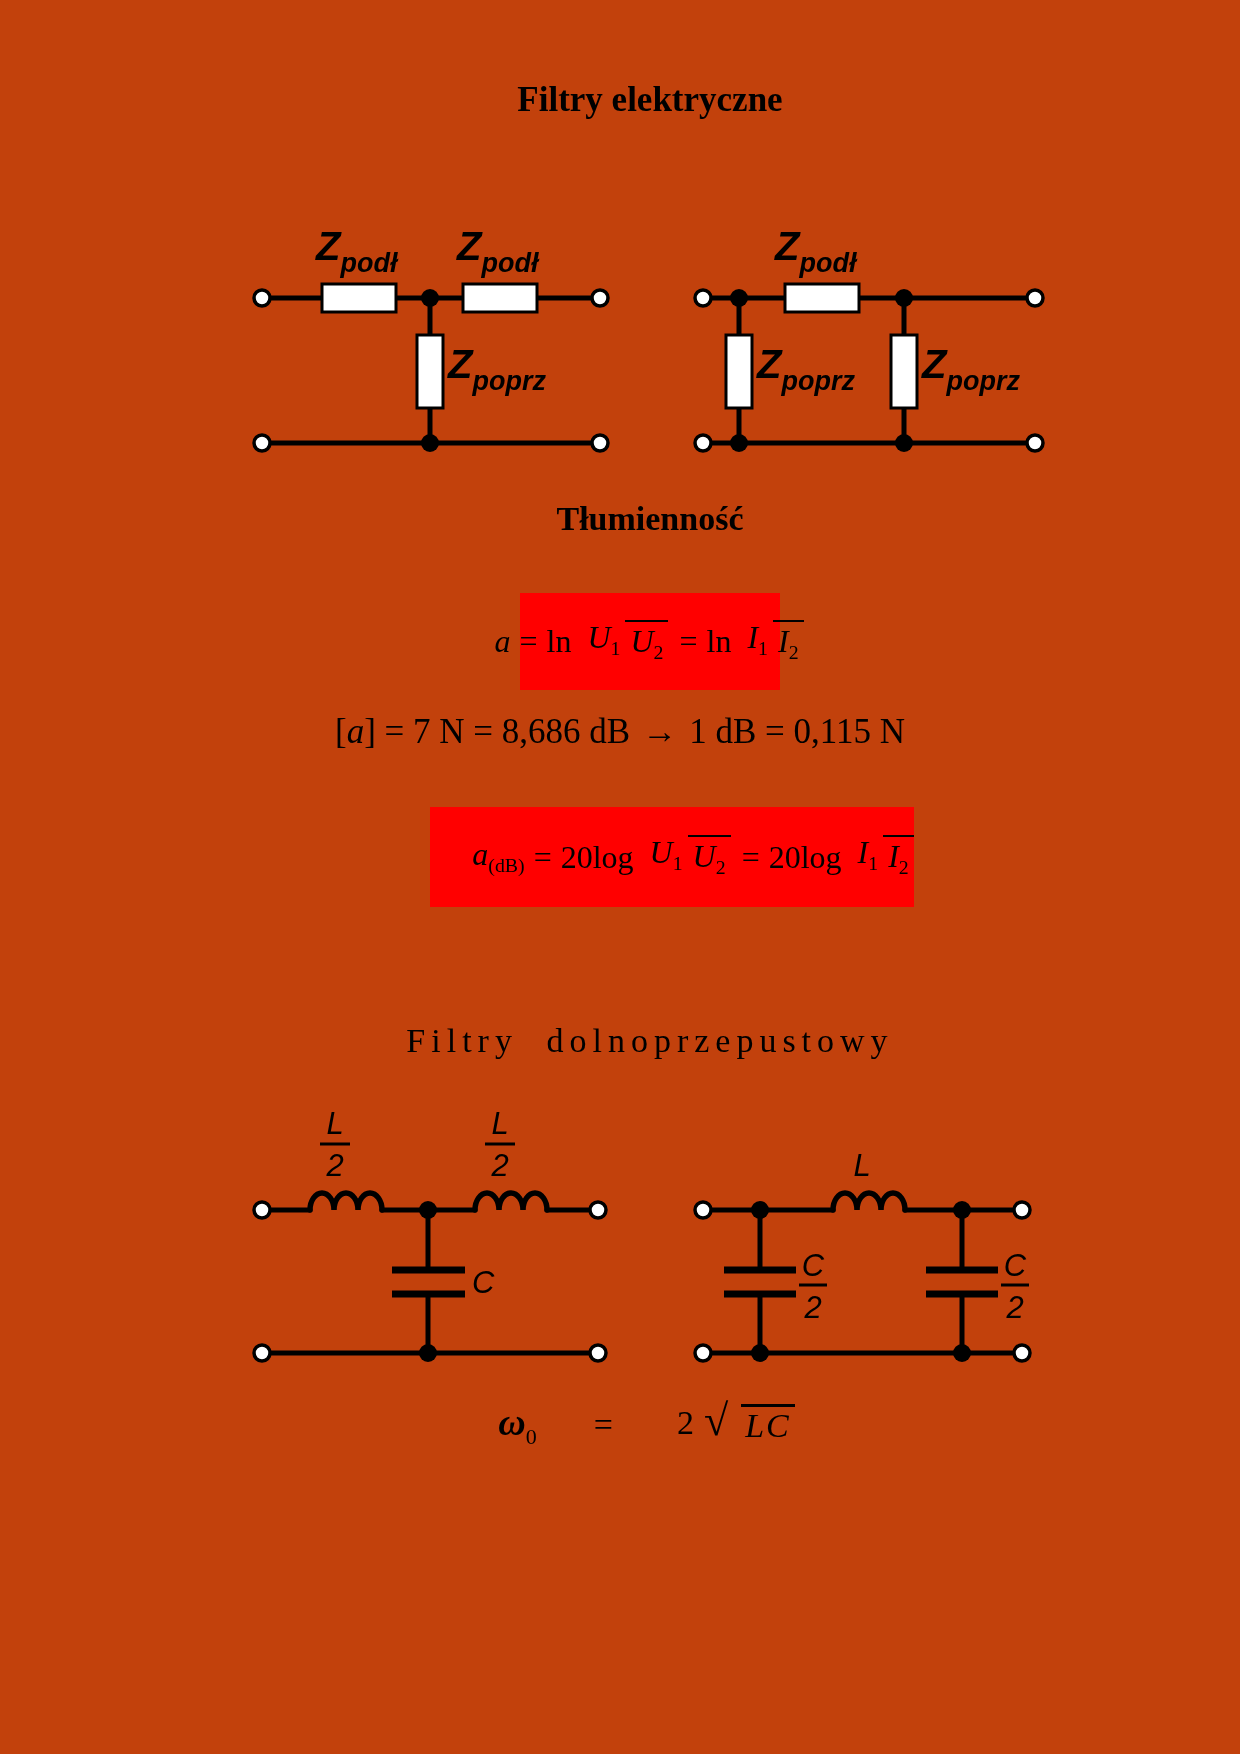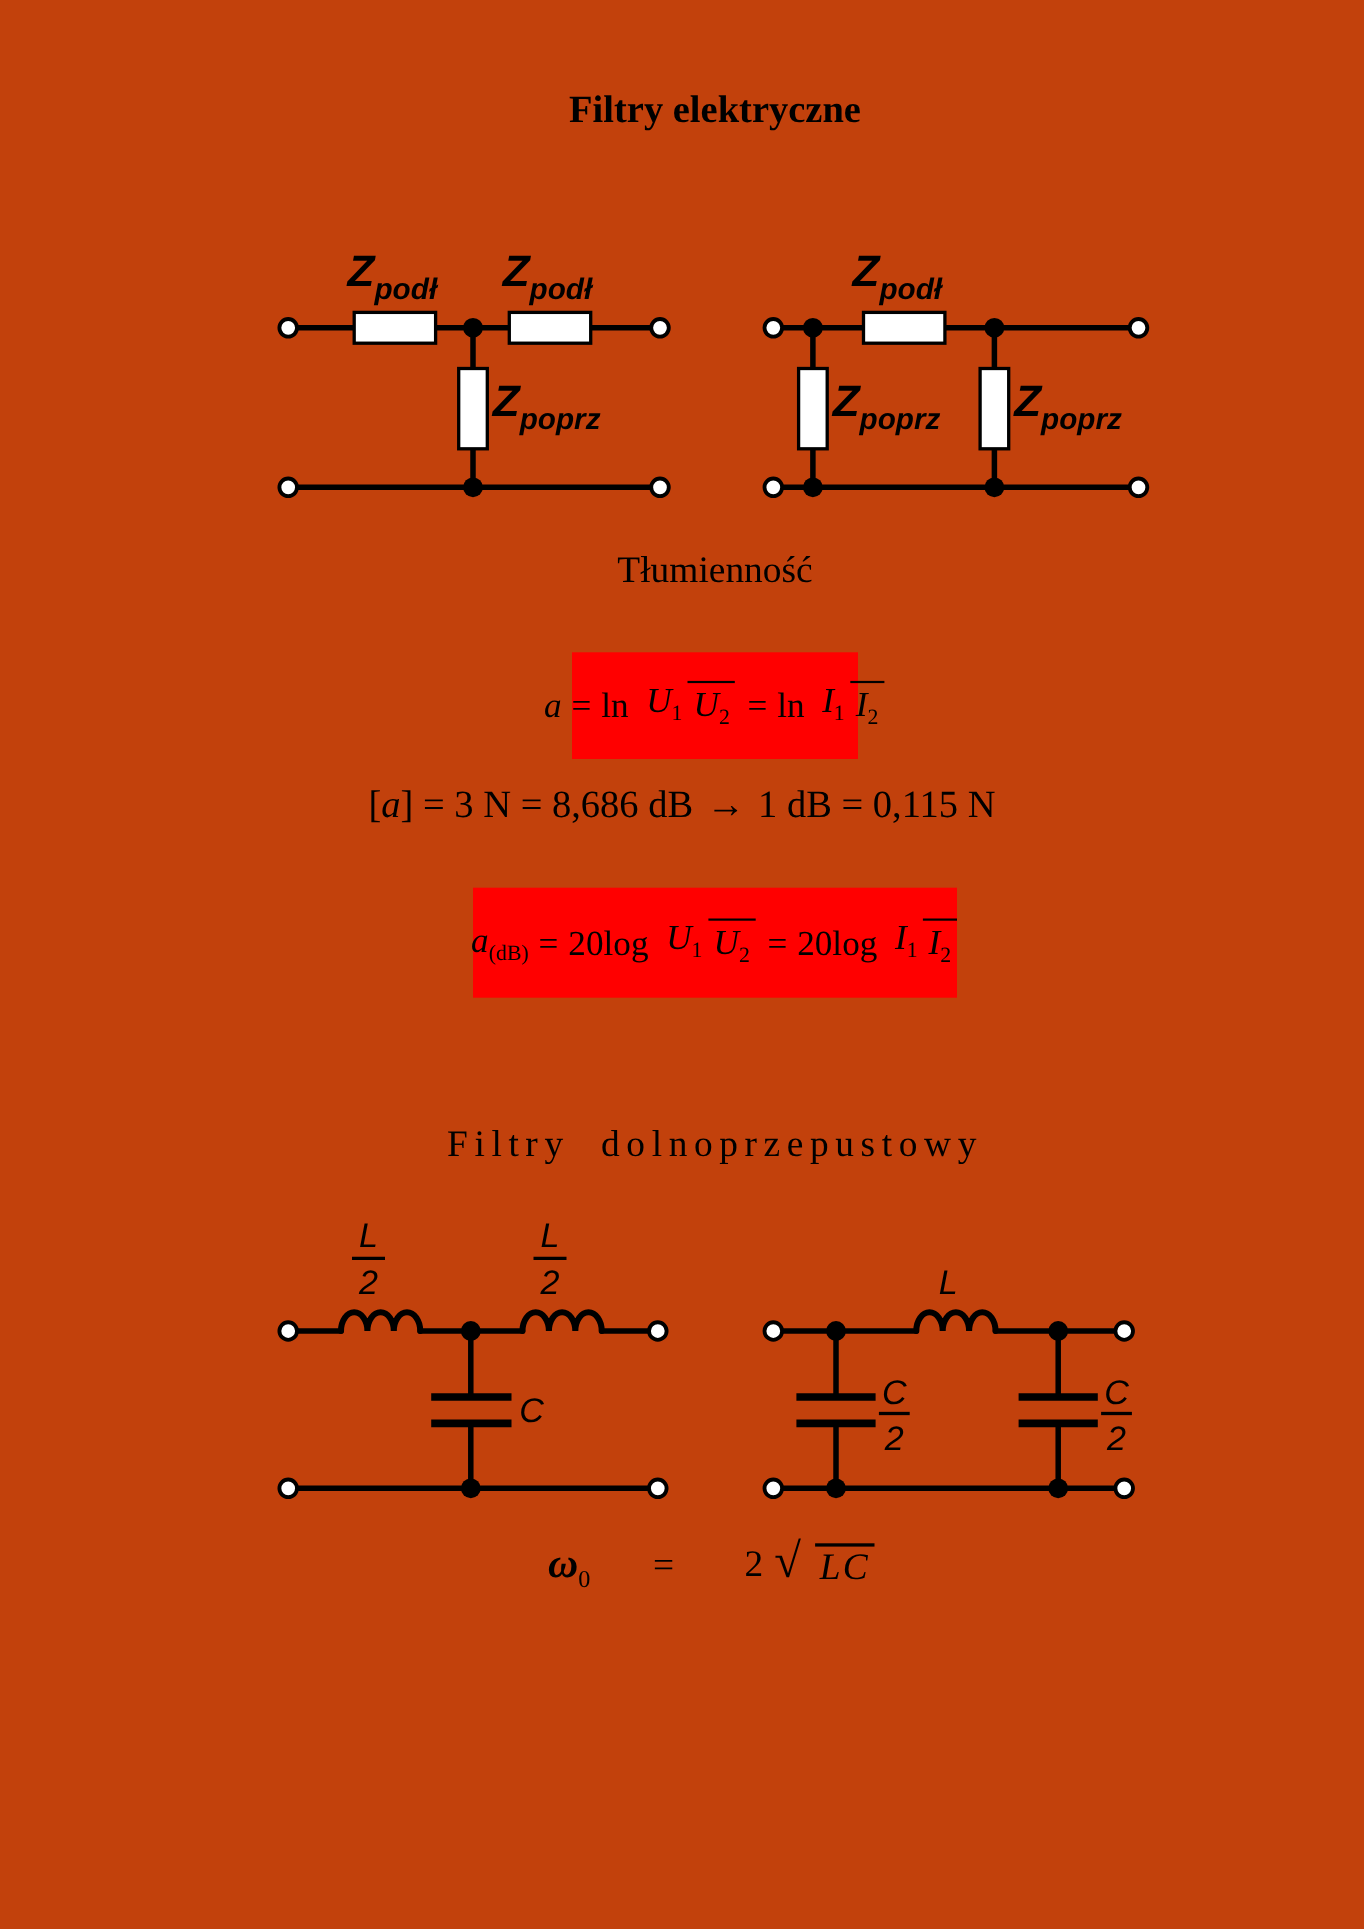--- a/index.html
+++ b/index.html
@@ -3,30 +3,30 @@
 <meta charset="utf-8">
 <style>
   :root { --highlight:#ff0000; --ink:#000000; }
   html,body { margin:0; padding:0; background:#ffffff; }
   .page {
     position:relative; width:1240px; height:1754px; background:#c2410c;
     font-family:"Liberation Serif", serif; color:var(--ink); overflow:hidden;
   }
   .centered { position:absolute; left:60px; width:1180px; text-align:center; }
   .title { top:80px; font-size:35px; font-weight:bold; }
-  .h-tlum { top:500px; font-size:34px; }
+  .h-tlum { top:500px; font-size:34px;font-weight:bold; }
   .h-lowpass { top:1022px; font-size:34px; letter-spacing:6px; word-spacing:14px; }
 
   .formula-box {
     position:absolute; background:var(--highlight);
     display:flex; align-items:center; justify-content:center;
     font-size:32px; color:var(--ink);
   }
   .box-neper { left:520px; top:593px; width:260px; height:97px; }
-  .box-db    { left:430px; top:807px; width:440px; height:100px; }
+  .box-db    { left:430px; top:807px; width:440px; height:100px;padding-left:44px; }
 
   .var { font-style:italic; }
   .op  { margin:0 9px; }
   .fn  { margin-right:9px; }
   sub  { font-size:0.62em; font-style:normal; }
   .frac { display:inline-flex; flex-direction:row; align-items:center; line-height:1.05; margin:0 2px; }
   .frac .num { padding:0 5px 3px; }
   .frac .den { border-top:2.5px solid var(--ink); padding:3px 5px 0; }
 
   .unit-line { position:absolute; left:0; top:712px; width:1240px; text-align:center; font-size:35px; }
@@ -170,21 +170,21 @@
       <span class="den"><span class="var">U</span><sub>2</sub></span>
     </span>
     <span class="op">=</span>
     <span class="fn">ln</span>
     <span class="frac">
       <span class="num"><span class="var">I</span><sub>1</sub></span>
       <span class="den"><span class="var">I</span><sub>2</sub></span>
     </span>
   </div>
 
-  <div class="unit-line"><span>[</span><span class="var">a</span><span>] = 3 N = 8,686 dB</span><span class="arrow">→</span><span>1 dB = 0,115 N</span></div>
+  <div class="unit-line"><span>[</span><span class="var">a</span><span>] = 7 N = 8,686 dB</span><span class="arrow">→</span><span>1 dB = 0,115 N</span></div>
 
   <div class="formula-box box-db">
     <span><span class="var">a</span><sub>(dB)</sub></span>
     <span class="op">=</span>
     <span class="fn">20log</span>
     <span class="frac">
       <span class="num"><span class="var">U</span><sub>1</sub></span>
       <span class="den"><span class="var">U</span><sub>2</sub></span>
     </span>
     <span class="op">=</span>

